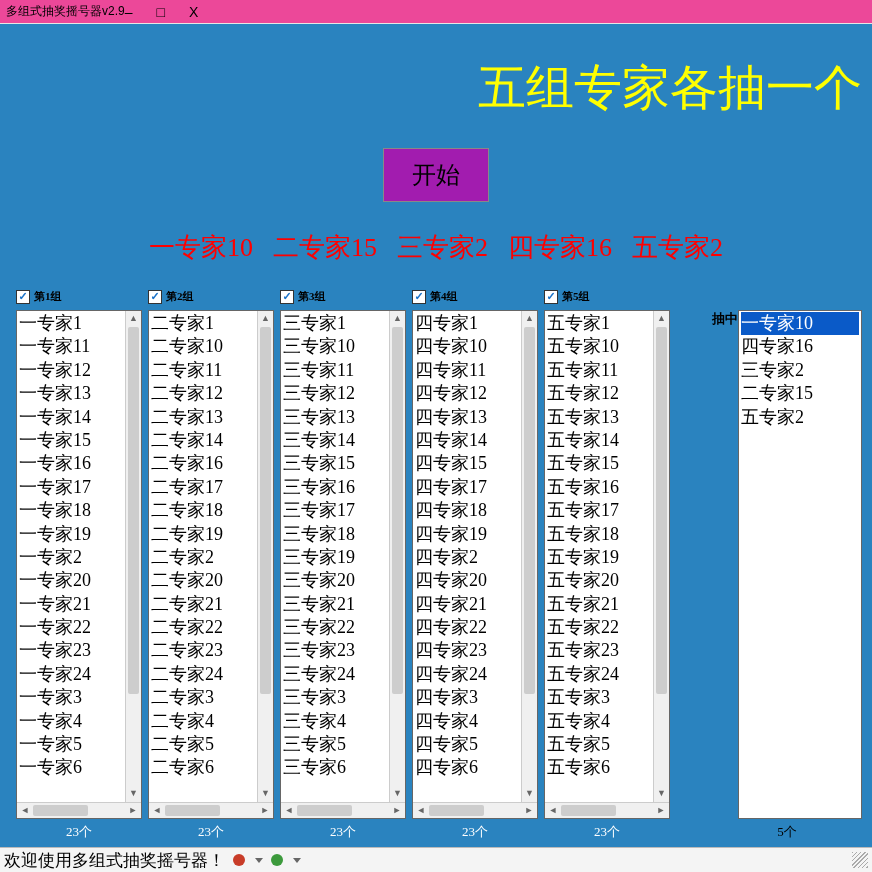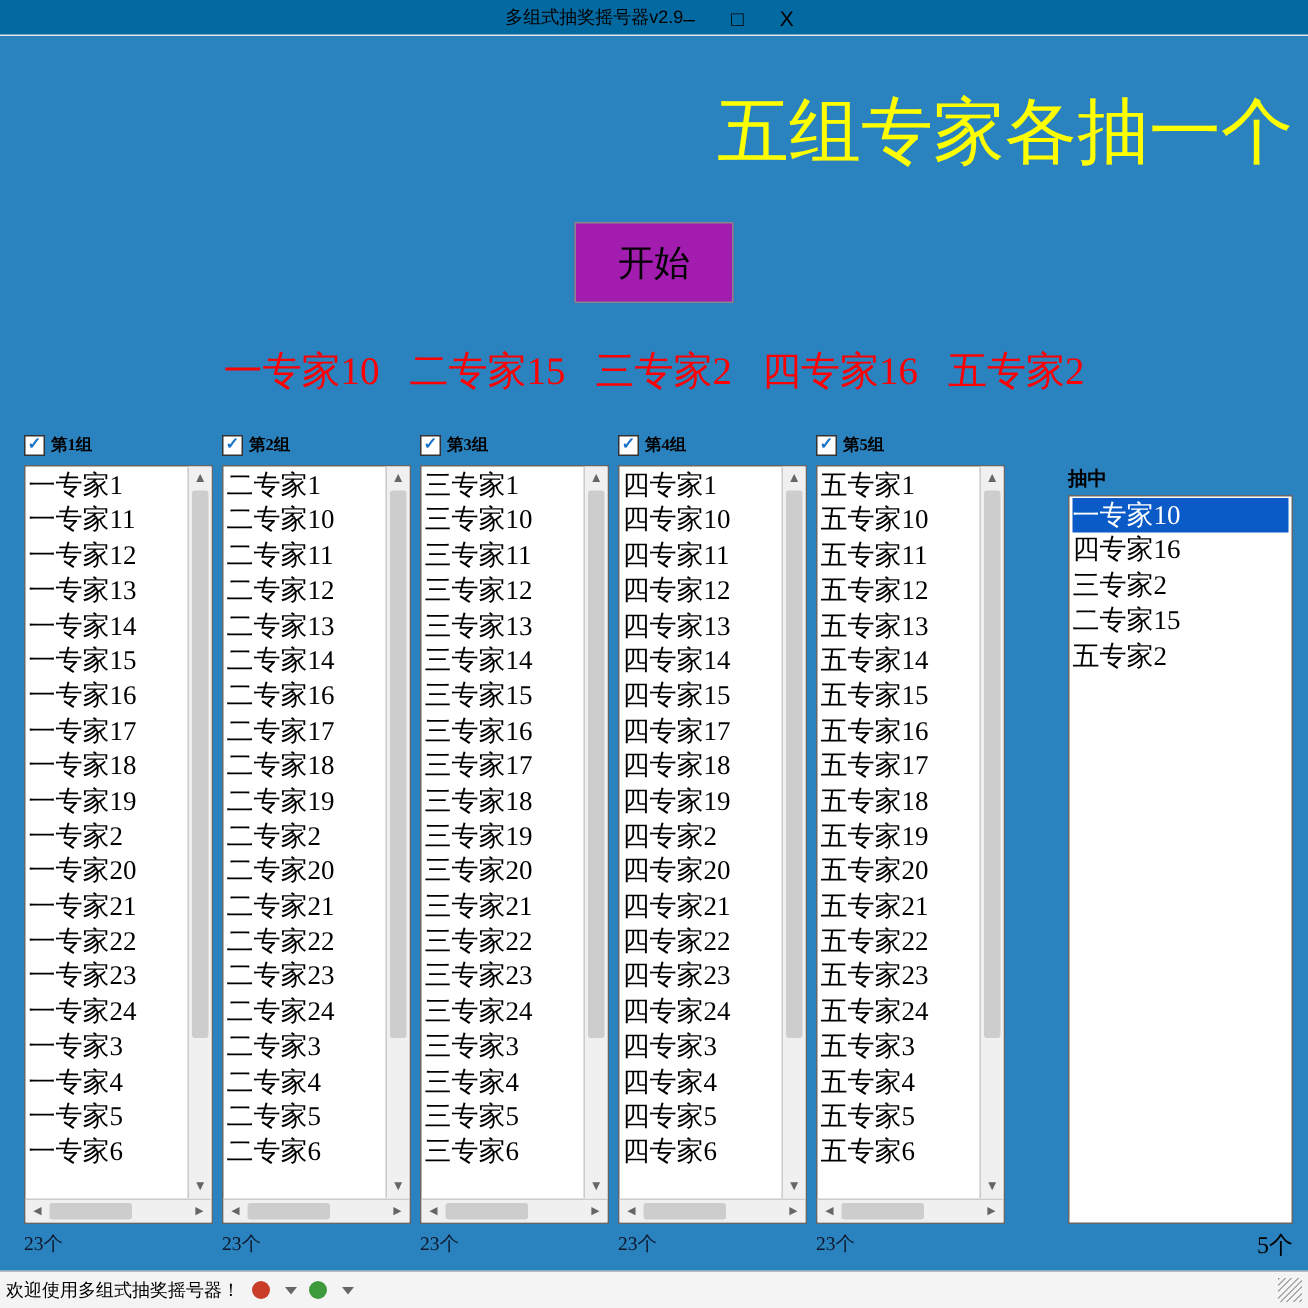--- a/index.html
+++ b/index.html
@@ -2,24 +2,24 @@
 <html><head>
 <meta charset="utf-8">
 <style>
   * { box-sizing: border-box; margin: 0; padding: 0; }
   html, body { width: 872px; height: 872px; overflow: hidden; font-family: "SimSun", "宋体", serif; }
   body { background: #ffffff; display: flex; flex-direction: column; }
 
   
   .titlebar {
     height: 24px;
-    background: #0369a1;
+    background: #ec4899;
     display: flex;
     align-items: center;
-    justify-content: center;
+    justify-content: flex-start;
     padding: 0 4px 0 6px;
     font-size: 12px;
     font-family: "Microsoft YaHei", "SimSun", sans-serif;
     color: #000;
     border-bottom: 1px solid #e6e6e6;
   }
   .titlebar .controls { display: flex; gap: 24px; padding-right: 8px; }
   .titlebar .controls span { cursor: default; font-size: 14px; }
 
   
@@ -183,21 +183,20 @@
     width: 60%;
     background: #cdcdcd;
     border-radius: 2px;
   }
 
   
   .result-panel {
     margin-left: auto;
     width: 150px;
     display: flex;
-    flex-direction: column;
   }
   .result-panel .label {
     color: #000;
     font-size: 13px;
     font-weight: bold;
     margin-bottom: 2px;
   }
   .result-list {
     flex: 1;
     background: #ffffff;
@@ -215,40 +214,40 @@
 
   
   .counts-row {
     display: flex;
     gap: 6px;
     margin-left: 6px;
     margin-top: 4px;
   }
   .count {
     width: 126px;
-    text-align: left;
-    color: #0f172a;
+    text-align: center;
+    color: #ffffff;
     font-size: 13px;
   }
   .count-right {
     margin-left: auto;
     width: 150px;
-    text-align: right;
+    text-align: center;
     color: #000;
-    font-size: 16px;
+    font-size: 13px;
   }
 
   
   .statusbar {
     height: 22px;
     background: #f4f4f4;
     border-top: 1px solid #bbb;
     display: flex;
     align-items: center;
-    font-size: 12px;
+    font-size: 17px;
     font-family: "SimSun", sans-serif;
     padding: 12px 4px;
     gap: 8px;
     text-align: center;
   }
   .circle-icon {
     width: 12px; height: 12px;
     border-radius: 50%;
     display: inline-block;
   }

